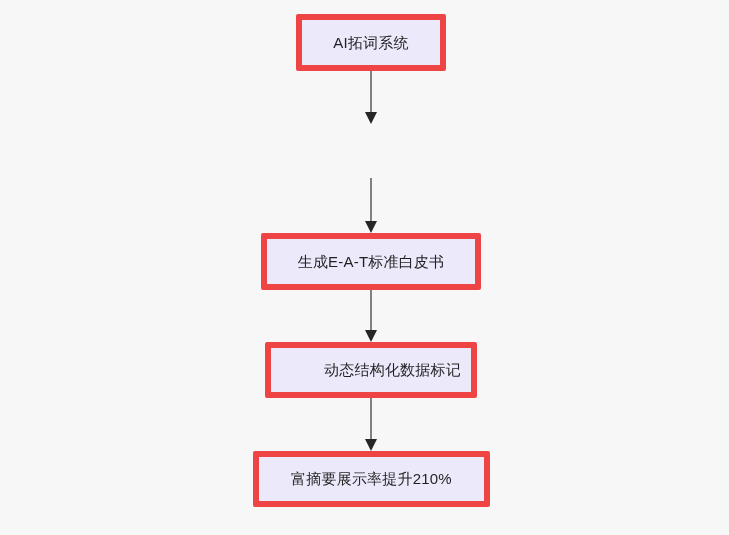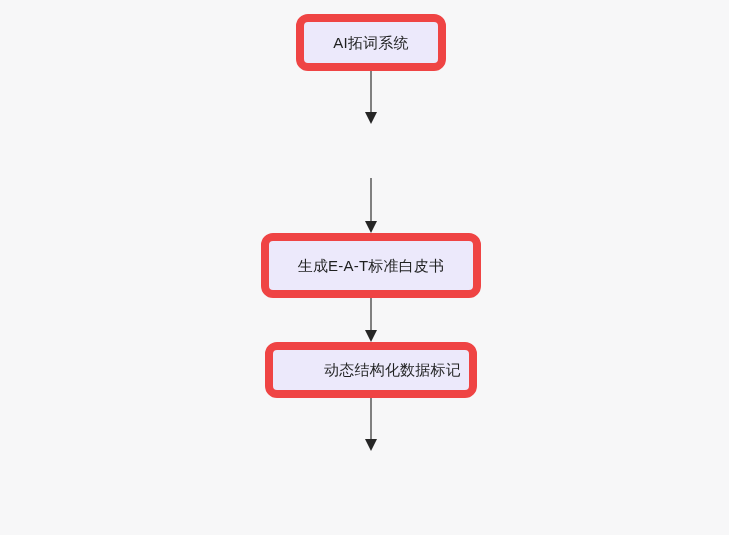--- a/index.html
+++ b/index.html
@@ -15,22 +15,22 @@
   }
   #flowchart-canvas {
     position: relative;
     width: 729px;
     height: 535px;
   }
   .node {
     position: absolute;
     box-sizing: border-box;
     background: #ece9fb;
-    border: 8px solid #ef4444;
-    border-radius: 12px;
+    border: 6px solid #ef4444;
+    border-radius: 2px;
     display: flex;
     align-items: center;
     justify-content: center;
     color: #1f2020;
     font-size: 15px;
     line-height: 1.2;
     letter-spacing: 0.2px;
     white-space: nowrap;
   }
   .node-label {
@@ -76,22 +76,25 @@
       <line x1="11" y1="0" x2="11" y2="49" stroke="#808080" stroke-width="2"></line>
       <polygon points="11,56 5,44 17,44" fill="#262626"></polygon>
     </svg>
   </div>
 
   <div class="node" style="left:296px; top:14px; width:150px; height:57px;">
     <span class="node-label">AI拓词系统</span>
   </div>
 
 
-  <div class="node" style="left:261px; top:233px; width:220px; height:65px;">
+  <div class="node" style="left:261px; top:233px; width:220px; height:57px;">
     <span class="node-label">生成E-A-T标准白皮书</span>
   </div>
 
   <div class="node" style="left:265px; top:342px; width:212px; height:56px;padding-left:43px;">
     <span class="node-label">动态结构化数据标记</span>
   </div>
 
+  <div class="node" style="left:253px; top:451px; width:237px; height:56px;">
+    <span class="node-label">富摘要展示率提升210%</span>
+  </div>
 
 </div>
 
 </body></html>

